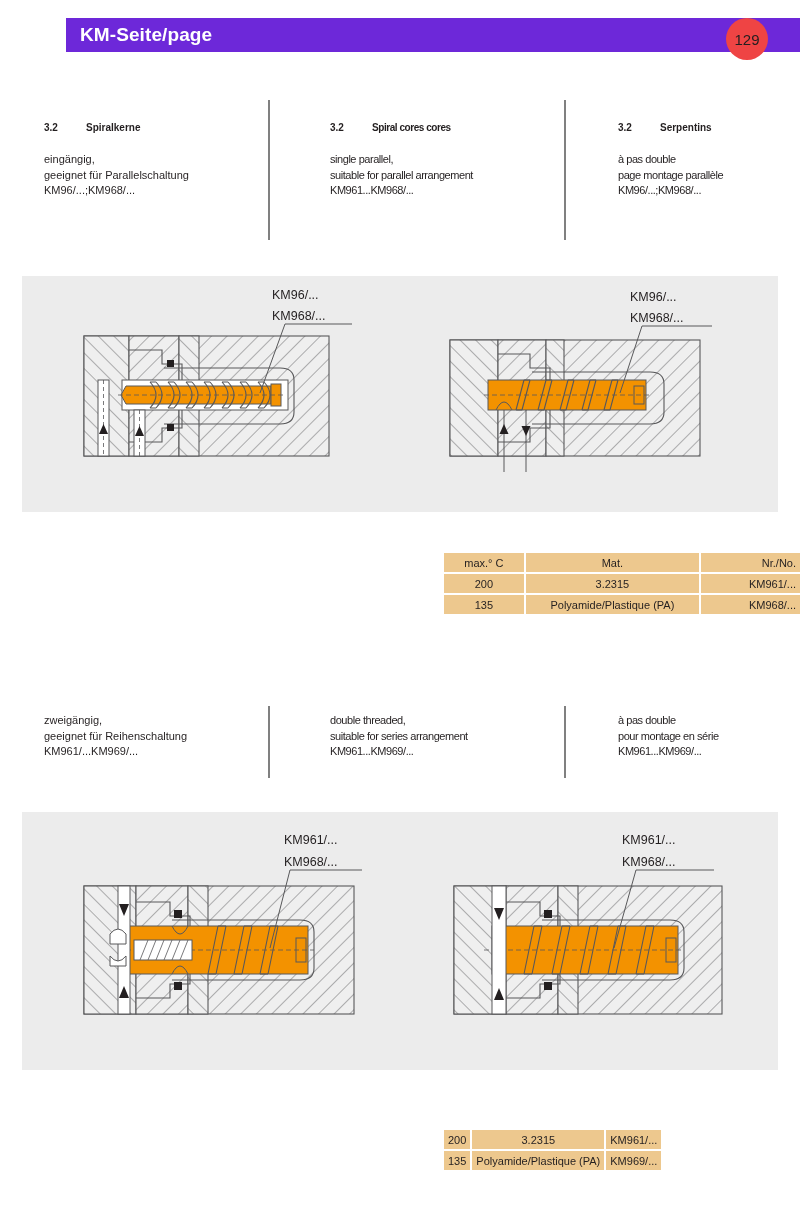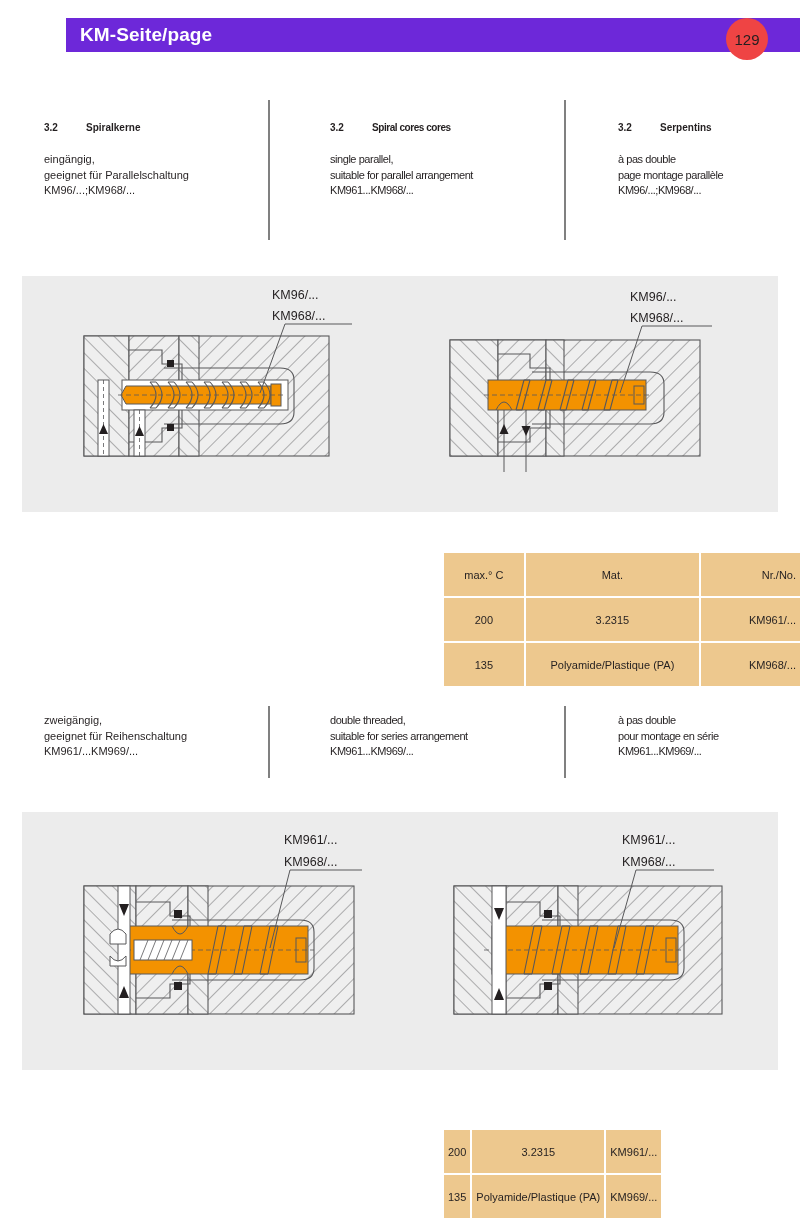--- a/index.html
+++ b/index.html
@@ -103,21 +103,21 @@
     border-collapse: separate;
     border-spacing: 0;
     font-size: 11px;
   }
   .spec-table td {
     background: #EDC88E;
     border-right: 2px solid #ffffff;
     border-bottom: 2px solid #ffffff;
     text-align: center;
     height: 19px;
-    padding: 12px 4px;
+    padding: 0 4px;
     white-space: nowrap;
     color: #231f20;
   }
   .spec-table tr td:last-child { border-right: none; text-align: right; }
   .spec-table tr:last-child td { border-bottom: none; }
   .c-temp { width: 74px; }
   .c-mat  { width: 168px; }
   .c-nr   { width: 94px; }
 </style>
 </head>

